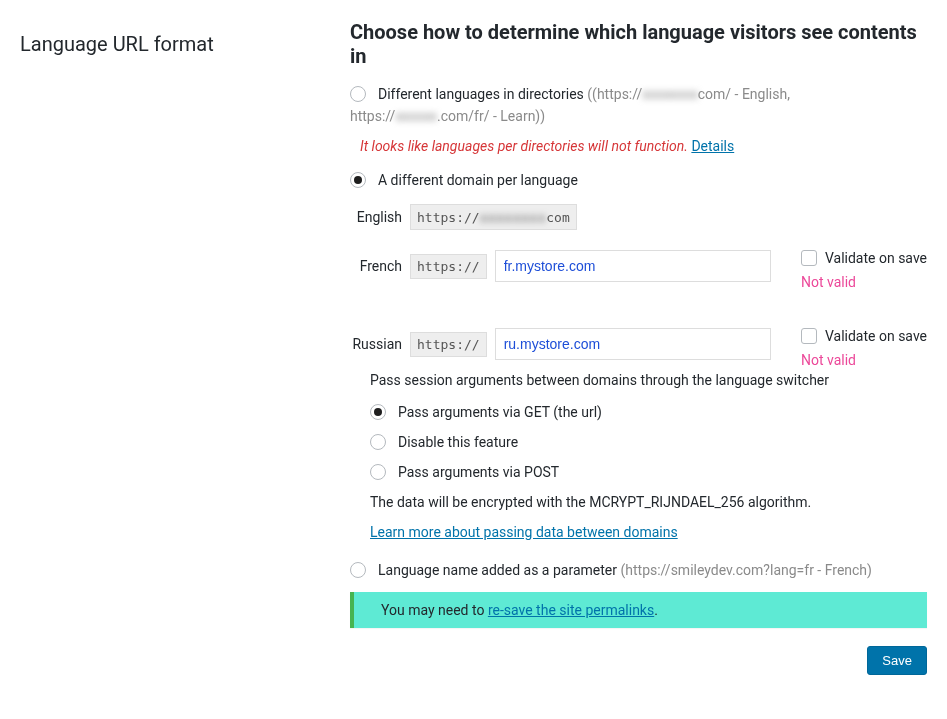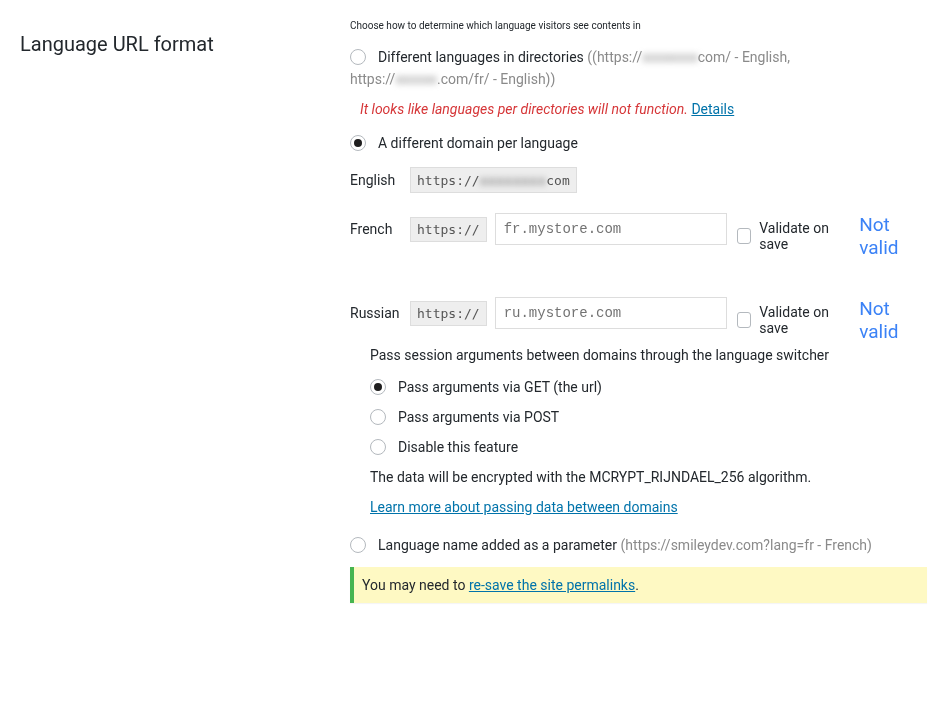--- a/index.html
+++ b/index.html
@@ -26,22 +26,22 @@
     }
     .right-col {
       flex: 1;
     }
     h2.section-title {
       font-size: 20px;
       font-weight: 400;
       color: #23282d;
     }
     .section-heading {
-      font-weight: 400;
-      font-size: 10px;
+      font-weight: 700;
+      font-size: 20px;
       margin-bottom: 18px;
       color: #23282d;
     }
     .radio-row {
       display: flex;
       align-items: center;
       gap: 12px;
       margin-bottom: 6px;
     }
     .radio {
@@ -86,76 +86,77 @@
     }
     .lang-row {
       display: flex;
       align-items: center;
       gap: 8px;
       margin: 10px 0 20px 0;
     }
     .lang-label {
       width: 52px;
       color: #23282d;
+      text-align: right;
     }
     .scheme-box {
       background: #eee;
       border: 1px solid #ddd;
       padding: 4px 6px;
       font-family: Consolas, Monaco, monospace;
       font-size: 13px;
       color: #555;
     }
     .domain-input {
       border: 1px solid #ddd;
       background: #fff;
       padding: 6px 8px;
-      font-family: Liberation Mono, monospace;
+      font-family: Liberation Sans, sans-serif;
       font-size: 14px;
-      color: #737373;
+      color: #1d4ed8;
       height: 32px;
-      width: 232px;
+      width: 276px;
     }
     .domain-fixed {
       background: #eee;
       border: 1px solid #ddd;
       padding: 4px 6px;
       font-family: Consolas, Monaco, monospace;
       font-size: 13px;
       color: #555;
       display: inline-flex;
       align-items: center;
       height: 26px;
     }
     .domain-fixed .blurred {
       filter: blur(3px);
       letter-spacing: 0.5px;
     }
     .validate-block {
       display: flex;
-      flex-direction: row;
+      flex-direction: column;
       gap: 8px;
       margin-left: 2px;
     }
     .checkbox-row {
       display: flex;
       align-items: center;
       gap: 8px;
     }
     .checkbox {
       width: 16px;
       height: 16px;
       border: 1px solid #b4b9be;
       border-radius: 3px;
       background: #fff;
       cursor: pointer;
     }
     .not-valid {
-      color: #3b82f6;
-      font-size: 19px;
+      color: #ec4899;
+      font-size: 14px;
     }
     .sub-section {
       margin-left: 20px;
       margin-top: 4px;
     }
     .sub-heading {
       margin-bottom: 16px;
       color: #23282d;
     }
     .sub-radio-row {
@@ -168,23 +169,23 @@
       margin: 14px 0;
       color: #23282d;
     }
     .learn-link {
       color: #0073aa;
       text-decoration: underline;
       cursor: pointer;
     }
     .notice-box {
       border-left: 4px solid #46b450;
-      padding: 10px 8px;
+      padding: 10px 27px;
       margin-top: 14px;
-      background: #fef9c3;
+      background: #5eead4;
       box-shadow: 0 1px 1px rgba(0,0,0,0.04);
     }
     .notice-box a {
       color: #0073aa;
       text-decoration: underline;
     }
     .save-row {
       display: flex;
       justify-content: flex-end;
       margin-top: 18px;
@@ -226,21 +227,21 @@
       <div class="radio-row">
         <span class="radio"></span>
         <span>
           <span class="radio-label">Different languages in directories</span>
           <span class="hint">
             <span>((https://</span><span style="filter:blur(3px)">xxxxxxxx</span><span>com/ - English,</span>
           </span>
         </span>
       </div>
       <div class="hint-line">
-        <span>https://</span><span style="filter:blur(3px)">xxxxxx</span><span>.com/fr/ - English))</span>
+        <span>https://</span><span style="filter:blur(3px)">xxxxxx</span><span>.com/fr/ - Learn))</span>
       </div>
     </div>
 
     <div class="warning">
       <span>It looks like languages per directories will not function.</span>
       <a href="#">Details</a>
     </div>
 
     <div class="radio-row" style="margin-bottom:16px">
       <span class="radio checked"></span>
@@ -290,39 +291,42 @@
 
     <div class="sub-section">
       <div class="sub-heading">Pass session arguments between domains through the language switcher</div>
 
       <div class="sub-radio-row">
         <span class="radio checked"></span>
         <span>Pass arguments via GET (the url)</span>
       </div>
       <div class="sub-radio-row">
         <span class="radio"></span>
-        <span>Pass arguments via POST</span>
+        <span>Disable this feature</span>
       </div>
       <div class="sub-radio-row">
         <span class="radio"></span>
-        <span>Disable this feature</span>
+        <span>Pass arguments via POST</span>
       </div>
 
       <div class="encrypt-note">The data will be encrypted with the MCRYPT_RIJNDAEL_256 algorithm.</div>
 
       <a href="#" class="learn-link">Learn more about passing data between domains</a>
     </div>
 
     <div class="radio-row" style="margin-top:22px">
       <span class="radio"></span>
       <span>
         <span class="radio-label">Language name added as a parameter</span>
         <span class="hint">(https://smileydev.com?lang=fr - French)</span>
       </span>
     </div>
 
     <div class="notice-box">
       <span>You may need to </span><a href="#">re-save the site permalinks</a><span>.</span>
     </div>
 
+    <div class="save-row">
+      <button class="save-btn">Save</button>
+    </div>
 
   </div>
 </div>
 
 </body></html>

